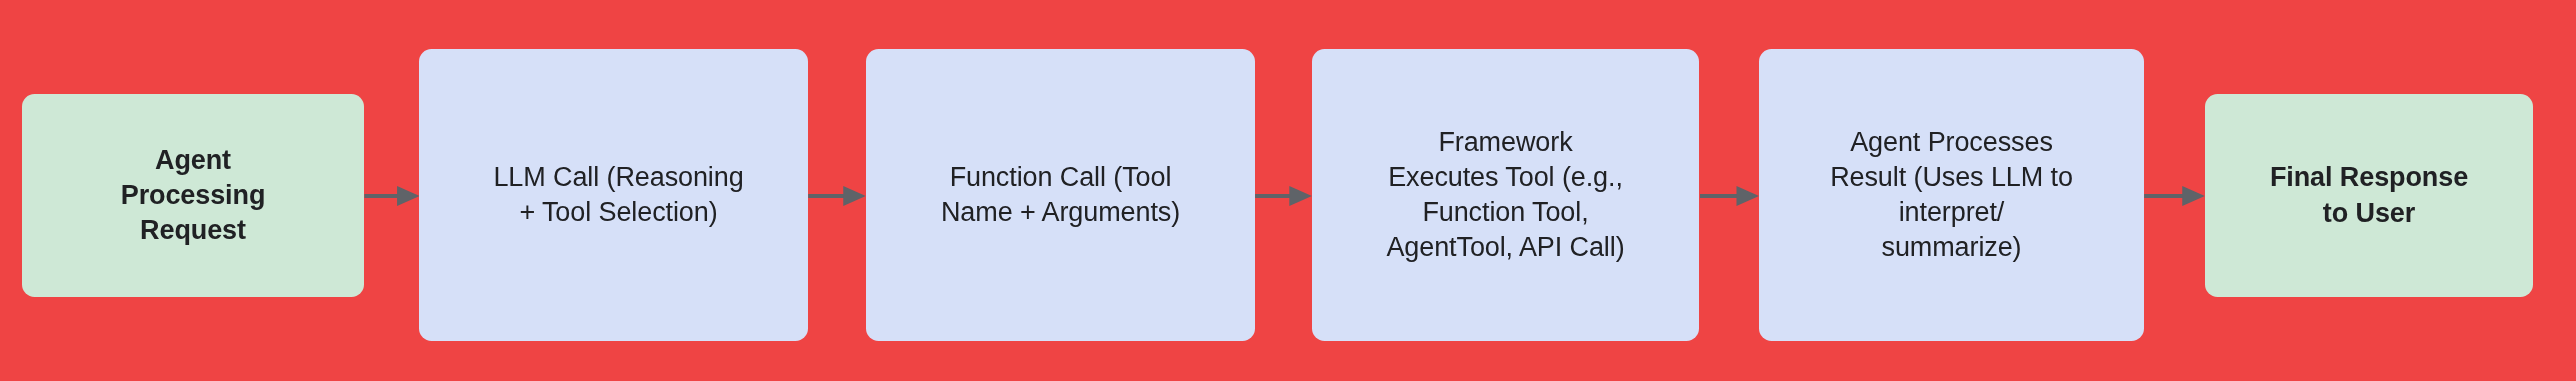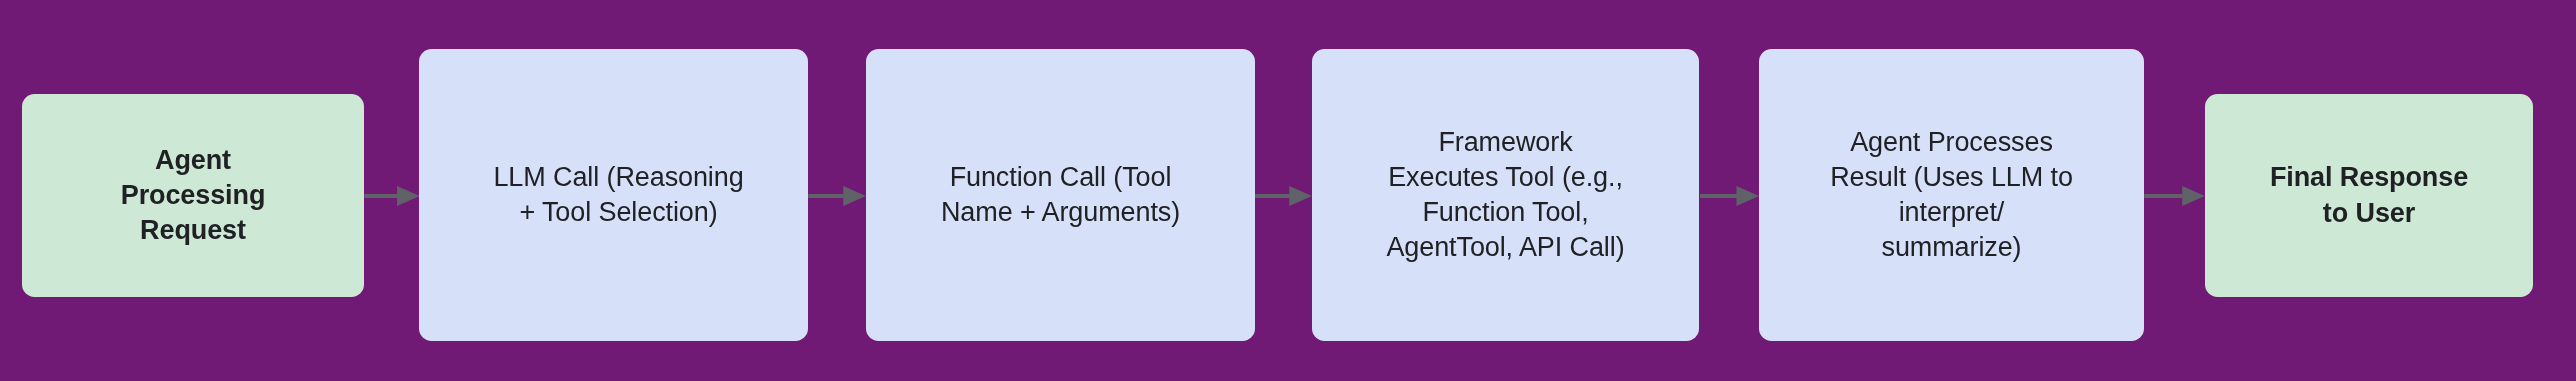--- a/index.html
+++ b/index.html
@@ -9,21 +9,21 @@
     background: #ffffff;
   }
   body {
     font-family: "Liberation Sans", sans-serif;
     -webkit-font-smoothing: antialiased;
   }
   #canvas {
     position: relative;
     width: 2576px;
     height: 382px;
-    background: #701a75;
+    background: #ef4444;
     overflow: hidden;
   }
   .node {
     position: absolute;
     box-sizing: border-box;
     display: flex;
     align-items: center;
     justify-content: center;
     text-align: center;
     border-radius: 12.5px;

